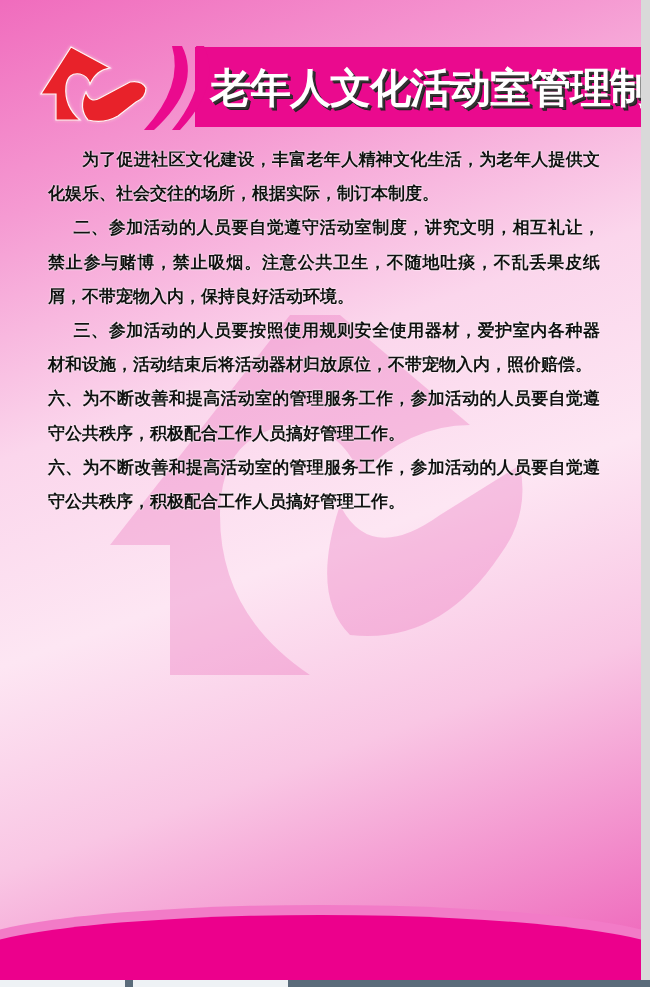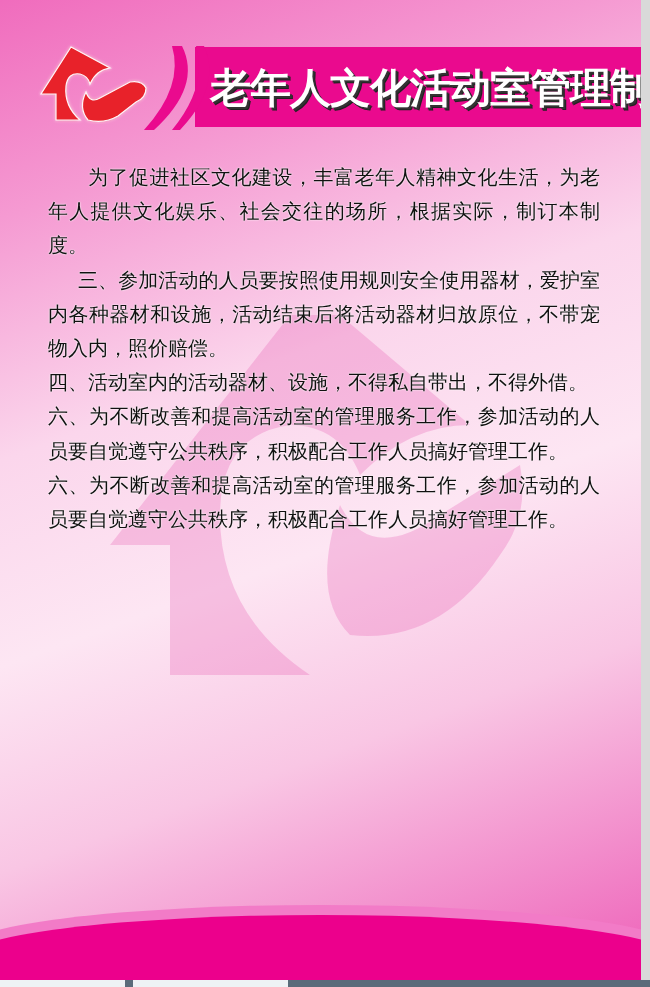--- a/index.html
+++ b/index.html
@@ -36,24 +36,25 @@
   .swoosh { position:absolute; left:142px; top:46px; width:70px; height:84px; }
   .logo { position:absolute; left:38px; top:44px; width:112px; height:80px; }
   .title {
     position:absolute; left:210px; top:56px; width:420px; height:64px;
     color:#fff; font-size:41px; font-weight:bold; letter-spacing:-1px; line-height:64px;
     font-family: "DejaVu Sans", sans-serif;
     text-shadow: 2px 2px 0 #333, 3px 3px 0 #222;
     white-space:nowrap;
   }
   .content {
-    position:absolute; left:48px; top:160px; width:552px;
-    font-size:20px; line-height:34.2px; color:#111;
+    position:absolute; left:48px; top:142px; width:552px;
+    font-size:17px; line-height:34.2px; color:#111;
     font-family: "DejaVu Sans", sans-serif;
     text-shadow: 0 0 2px #fff, 0 0 1px #fff;
+    font-weight: bold;
   }
   .content p { margin:0; text-align:justify; text-align-last:left; }
   .indent2 { text-indent:2em; }
   .indent15 { text-indent:1.5em; }
 </style>
 </head>
 <body>
 
 <div class="board">
 
@@ -84,22 +85,22 @@
     <g filter="url(#glow)" stroke="#fff5f9" stroke-width="1.2">
       <path d="M33 3 L3 50 L18 50 L18 76 L42 76 Q26 62 28 42 Q30 28 42 30 Q50 32 52 40 Q58 26 72 24 Z" fill="#e8202a"></path>
       <path d="M48 48 Q52 60 62 54 L92 38 Q104 36 108 44 Q108 54 98 58 L80 72 Q66 80 50 76 Q40 64 48 48 Z" fill="#e8202a"></path>
     </g>
   </svg>
 
   <div class="title">老年人文化活动室管理制度</div>
 
   <div class="content">
     <p class="indent2">为了促进社区文化建设，丰富老年人精神文化生活，为老年人提供文化娱乐、社会交往的场所，根据实际，制订本制度。</p>
+    <p class="indent15">二、参加活动的人员要自觉遵守活动室制度，讲究文明，相互礼让，禁止参与赌博，禁止吸烟。注意公共卫生，不随地吐痰，不乱丢果皮纸屑，不带宠物入内，保持良好活动环境。</p>
     <p class="indent15">三、参加活动的人员要按照使用规则安全使用器材，爱护室内各种器材和设施，活动结束后将活动器材归放原位，不带宠物入内，照价赔偿。</p>
-    <p>四、活动室内的活动器材、设施，不得私自带出，不得外借。</p>
     <p>六、为不断改善和提高活动室的管理服务工作，参加活动的人员要自觉遵守公共秩序，积极配合工作人员搞好管理工作。</p>
     <p>六、为不断改善和提高活动室的管理服务工作，参加活动的人员要自觉遵守公共秩序，积极配合工作人员搞好管理工作。</p>
   </div>
 </div>
 
 <div class="bottom-bar">
   <div class="seg" style="left:0;width:125px;"></div>
   <div class="seg" style="left:133px;width:155px;"></div>
 </div>
 

